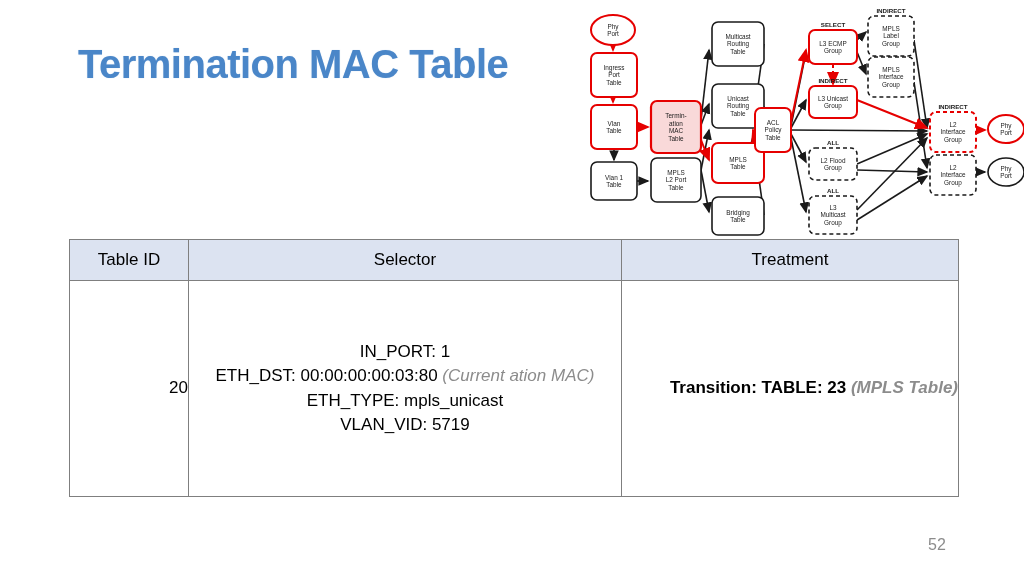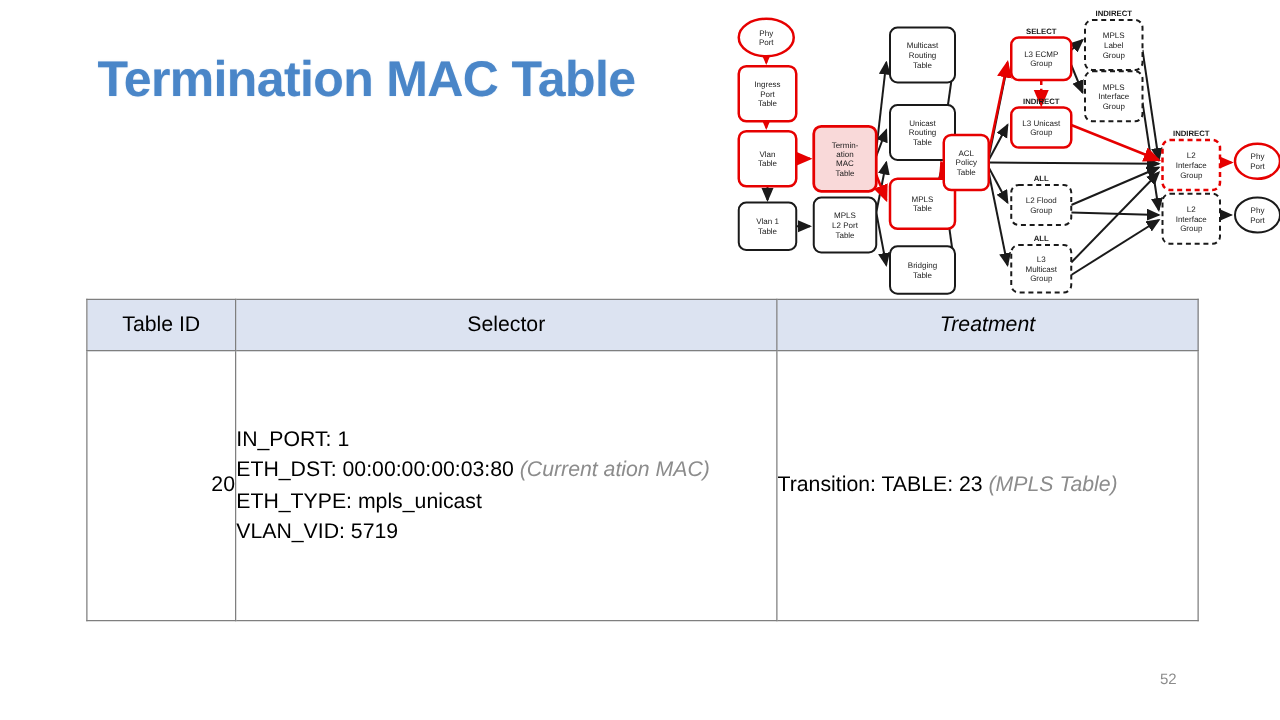--- a/index.html
+++ b/index.html
@@ -66,51 +66,52 @@
   #spec-table thead th {
     background: #dce3f1;
     height: 40px;
     font-size: 17px;
     font-weight: normal;
     text-align: center;
     color: #000;
   }
   .col-id   { width: 118px; }
   .col-sel  { width: 432px; }
-  .col-trt  { width: 336px; font-style: italic; }
+  .col-trt  { width: 336px; }
 
   #spec-table tbody td {
     height: 215px;
     font-size: 17px;
     line-height: 1.42;
   }
   td.cell-id {
     text-align: right;
   }
   td.cell-sel {
     text-align: left;
     padding: 0 14px;
   }
   td.cell-trt {
-    text-align: left;
+    text-align: right;
     padding: 0 14px;
+    font-weight: bold;
   }
   .sel-lines { margin: 0; }
-  .sel-line { white-space: normal; }
+  .sel-line { white-space: normal; text-align: center; }
   .note {
     color: #8c8c8c;
     font-style: italic;
   }
 
   
   #page-number {
     position: absolute;
     left: 928px;
     top: 536px;
-    font-size: 12px;
+    font-size: 16px;
     color: #8c8c8c;
     text-align: center;
   }
 </style>
 </head>
 <body>
 
 <div id="slide">
 
   <div id="slide-title">Termination MAC Table</div>

